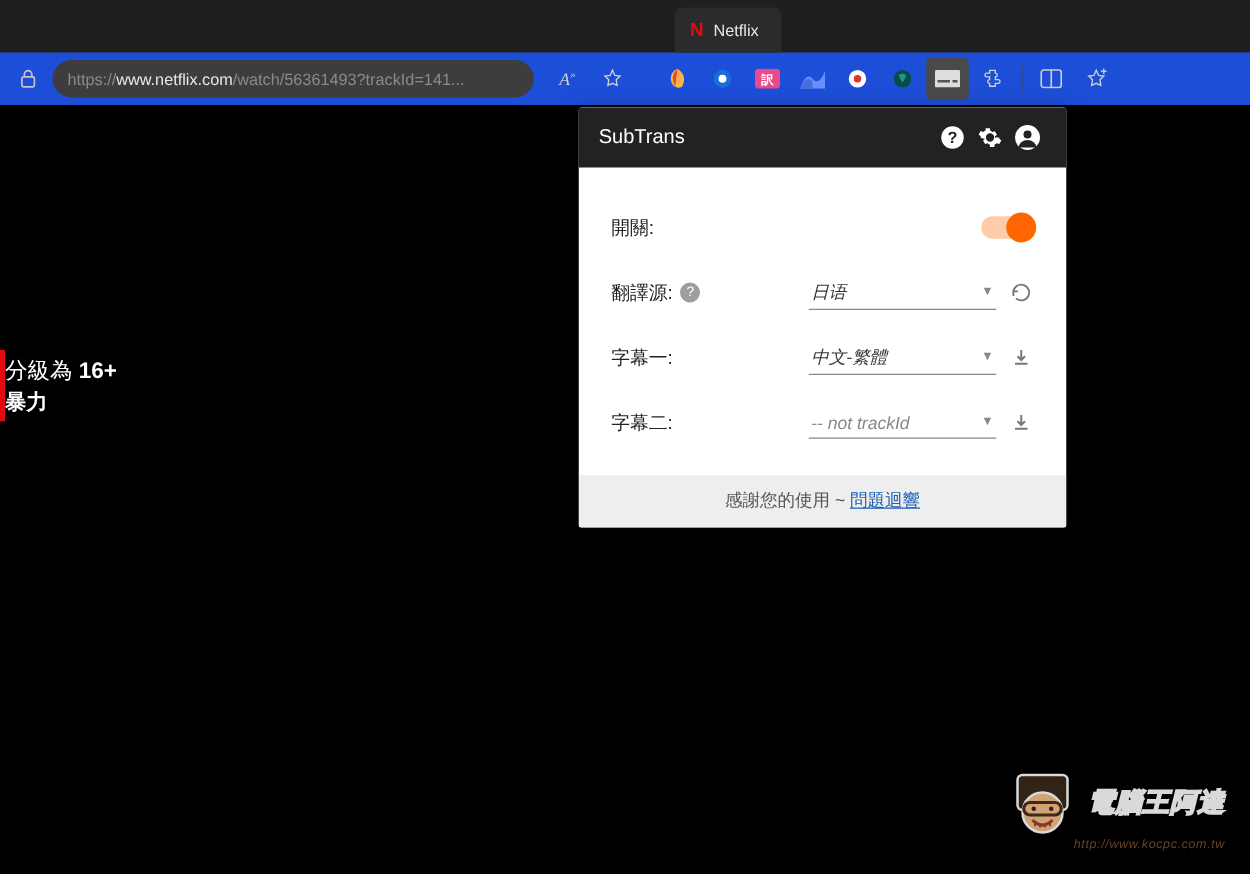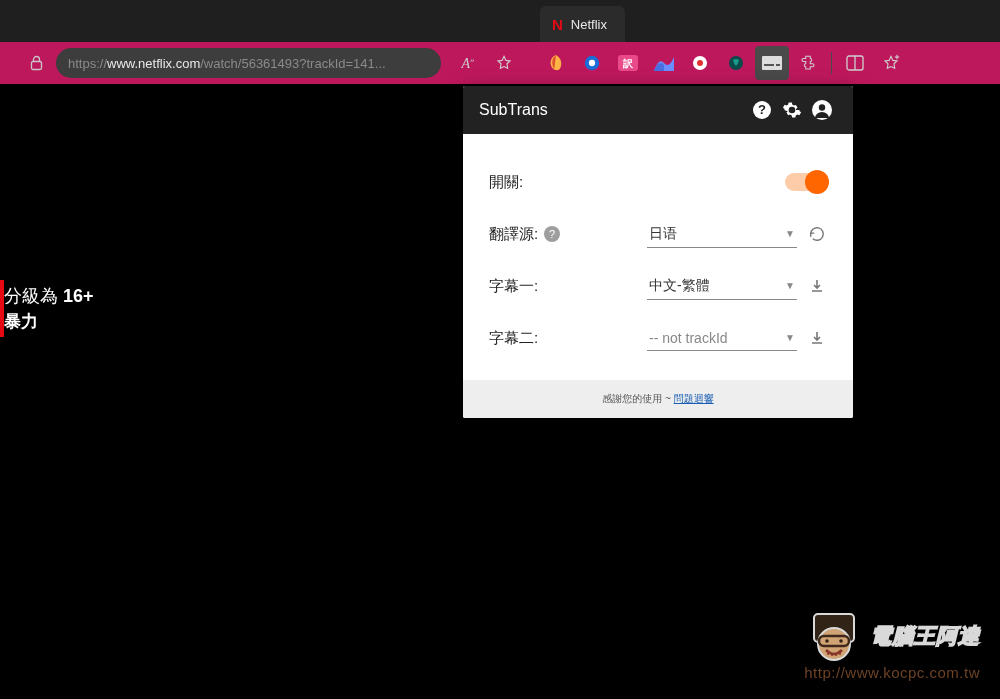--- a/index.html
+++ b/index.html
@@ -4,21 +4,21 @@
 <style>
   * { box-sizing: border-box; margin: 0; padding: 0; }
   html, body { width: 1000px; height: 699px; overflow: hidden; font-family: "Segoe UI", Arial, sans-serif; }
   body { background: #000; }
 
   
   .chrome { background: #2b2b2b; }
   .tab-strip { height: 42px; background: #1f1f1f; display: flex; align-items: flex-end; padding-left: 540px; }
   .tab { background: #2b2b2b; color: #e8e8e8; height: 36px; border-radius: 6px 6px 0 0; display: flex; align-items: center; padding: 0 18px 0 12px; font-size: 13px; gap: 8px; }
   .tab .n-logo { color: #e50914; font-weight: 900; font-size: 15px; font-family: Arial, sans-serif; }
-  .toolbar { height: 42px; background: #be185d; display: flex; align-items: center; padding: 0 22px; gap: 6px; }
+  .toolbar { height: 42px; background: #1d4ed8; display: flex; align-items: center; padding: 0 8px; gap: 6px; }
   .lock-btn { width: 28px; height: 28px; display: flex; align-items: center; justify-content: center; color: #c8c8c8; }
   .url-bar { flex: 0 0 385px; height: 30px; background: #3d3d3d; border-radius: 15px; display: flex; align-items: center; padding: 0 12px; color: #cfcfcf; font-size: 13px; overflow: hidden; white-space: nowrap; }
   .url-bar .muted { color: #8a8a8a; }
   .url-bar .host { color: #e8e8e8; }
   .tool-icons { display: flex; align-items: center; gap: 2px; margin-left: 4px; flex: 1; }
   .tool-icons .ic { width: 34px; height: 34px; display: flex; align-items: center; justify-content: center; color: #cfcfcf; border-radius: 4px; }
   .tool-icons .ic.active { background: #4a4a4a; }
   .divider { width: 1px; height: 22px; background: #4a4a4a; margin: 0 4px; }
 
   
@@ -29,35 +29,35 @@
 
   
   .popup { position: absolute; left: 463px; top: 86px; width: 390px; background: #fff; border-radius: 2px; box-shadow: 0 6px 20px rgba(0,0,0,0.5); overflow: hidden; }
   .popup-header { background: #222; color: #fff; height: 48px; display: flex; align-items: center; padding: 0 16px; }
   .popup-header .title { font-size: 16px; flex: 1; }
   .popup-header .hicon { width: 30px; height: 30px; display: flex; align-items: center; justify-content: center; color: #fff; }
   .popup-body { padding: 22px 26px 16px 26px; }
   .row { display: flex; align-items: center; height: 52px; }
   .row .label { width: 80px; font-size: 15px; color: #222; display: flex; align-items: center; gap: 6px; }
   .row .help { width: 16px; height: 16px; border-radius: 50%; background: #9e9e9e; color: #fff; font-size: 11px; display: inline-flex; align-items: center; justify-content: center; }
-  .row .control { flex: 1; display: flex; align-items: center; justify-content: flex-end; gap: 10px; }
+  .row .control { flex: 1; display: flex; align-items: center; justify-content: flex-end; gap: 10px; font-style: italic; }
   .select { width: 150px; border-bottom: 1px solid #888; padding: 4px 2px; font-size: 14px; color: #333; display: flex; align-items: center; justify-content: space-between; }
   .select .arrow { color: #888; font-size: 10px; }
   .action-ic { width: 20px; height: 20px; display: flex; align-items: center; justify-content: center; color: #777; }
   .toggle { width: 42px; height: 18px; background: #ffccaa; border-radius: 10px; position: relative; }
   .toggle .knob { position: absolute; right: -2px; top: -3px; width: 24px; height: 24px; background: #ff6600; border-radius: 50%; }
-  .popup-footer { background: #eee; text-align: center; padding: 12px; font-size: 10px; color: #555; }
+  .popup-footer { background: #eee; text-align: center; padding: 12px; font-size: 14px; color: #555; }
   .popup-footer a { color: #1a5fb4; text-decoration: underline; }
 
   
   .watermark { position: absolute; right: 20px; bottom: 18px; text-align: right; opacity: 0.85; }
   .wm-top { display: flex; align-items: center; justify-content: flex-end; gap: 10px; }
   .wm-face { width: 52px; height: 52px; position: relative; }
   .wm-text { color: #ff7a2b; font-size: 21px; font-weight: 700; font-style: italic; -webkit-text-stroke: 1.5px #fff; text-shadow: 1px 1px 2px rgba(0,0,0,0.6); letter-spacing: 1px; }
-  .wm-url { color: rgba(230,140,80,0.55); font-size: 15px; margin-top: 2px; letter-spacing: 0.5px; }
+  .wm-url { color: rgba(230,140,80,0.55); font-size: 10px; font-style: italic; margin-top: 2px; letter-spacing: 0.5px; }
 
   svg { display: block; }
 </style>
 </head>
 <body>
 
 <div class="chrome">
   <div class="tab-strip">
     <div class="tab">
       <span class="n-logo">N</span>

